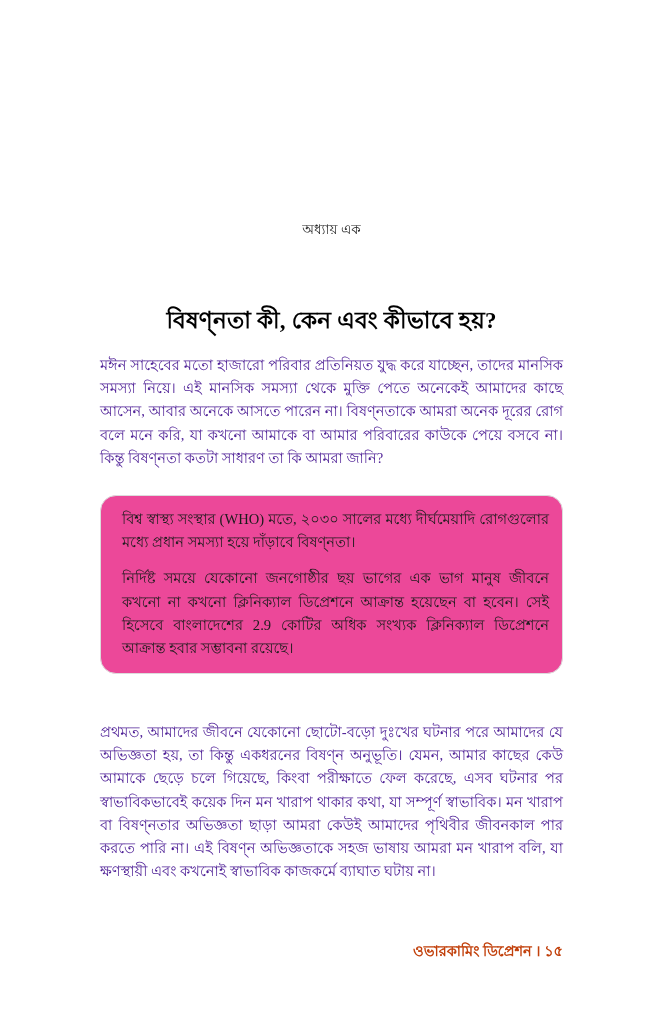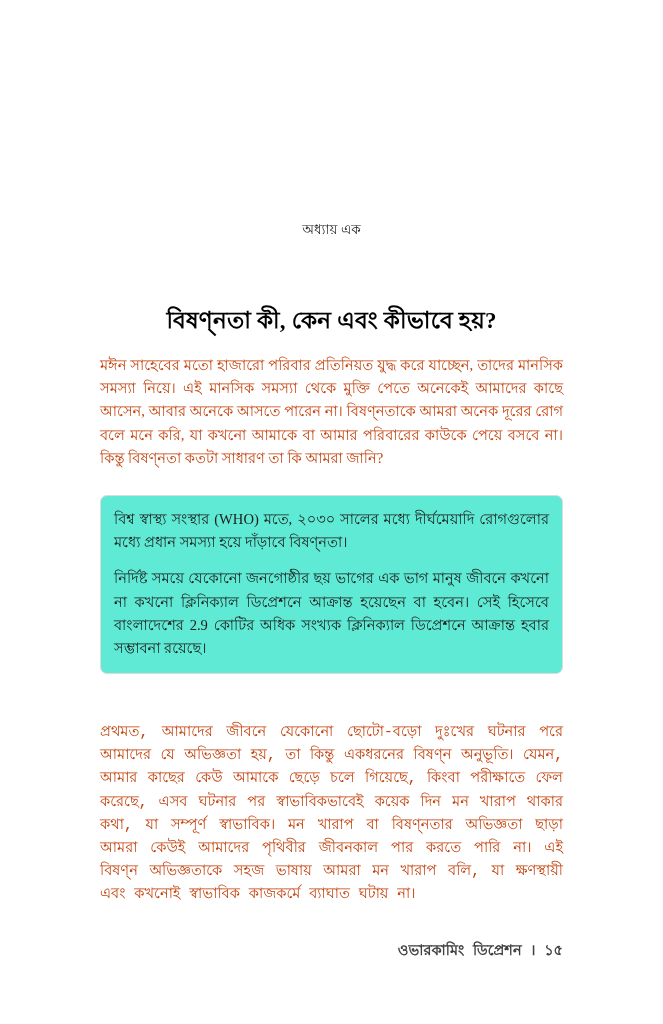--- a/index.html
+++ b/index.html
@@ -59,47 +59,46 @@
 
   
   .body-block {
     position: absolute;
     left: 0;
     width: 463px;
     font-size: 14.6px;
     line-height: 23.2px;
     text-align: justify;
     text-justify: inter-word;
-    color: #c2410c;
+    color: #4c1d95;
   }
 
   .body-block p {
     margin: 0;
   }
 
   #intro-paragraph {
     top: 346px;
   }
 
   #after-paragraph {
     top: 713px;
-    font-family: Liberation Mono, monospace;
   }
 
   
   .callout {
     position: absolute;
     left: 0px;
     top: 487px;
     width: 463px;
     box-sizing: border-box;
-    background: #5eead4;
+    background: #ec4899;
     border: 1px solid #dcdcdc;
-    border-radius: 7px;
-    padding: 12px 13px 13px 13px;
+    border-radius: 16px;
+    padding: 12px 13px 13px 21px;
   }
 
   .callout p {
     margin: 0 0 13px 0;
     font-size: 14.6px;
     line-height: 23.2px;
     text-align: justify;
     text-justify: inter-word;
     color: #1c1c1c;
   }
@@ -110,23 +109,22 @@
 
   
   .footer {
     position: absolute;
     left: 0;
     top: 933px;
     width: 463px;
     text-align: right;
     font-size: 14.5px;
     line-height: 1.4;
-    color: #404040;
+    color: #c2410c;
     font-weight: 700;
-    font-family: Liberation Mono, monospace;
   }
 </style>
 </head>
 <body>
 
 <div class="page">
   <div class="content">
 
     <div class="chapter-label">অধ্যায় এক</div>
 

